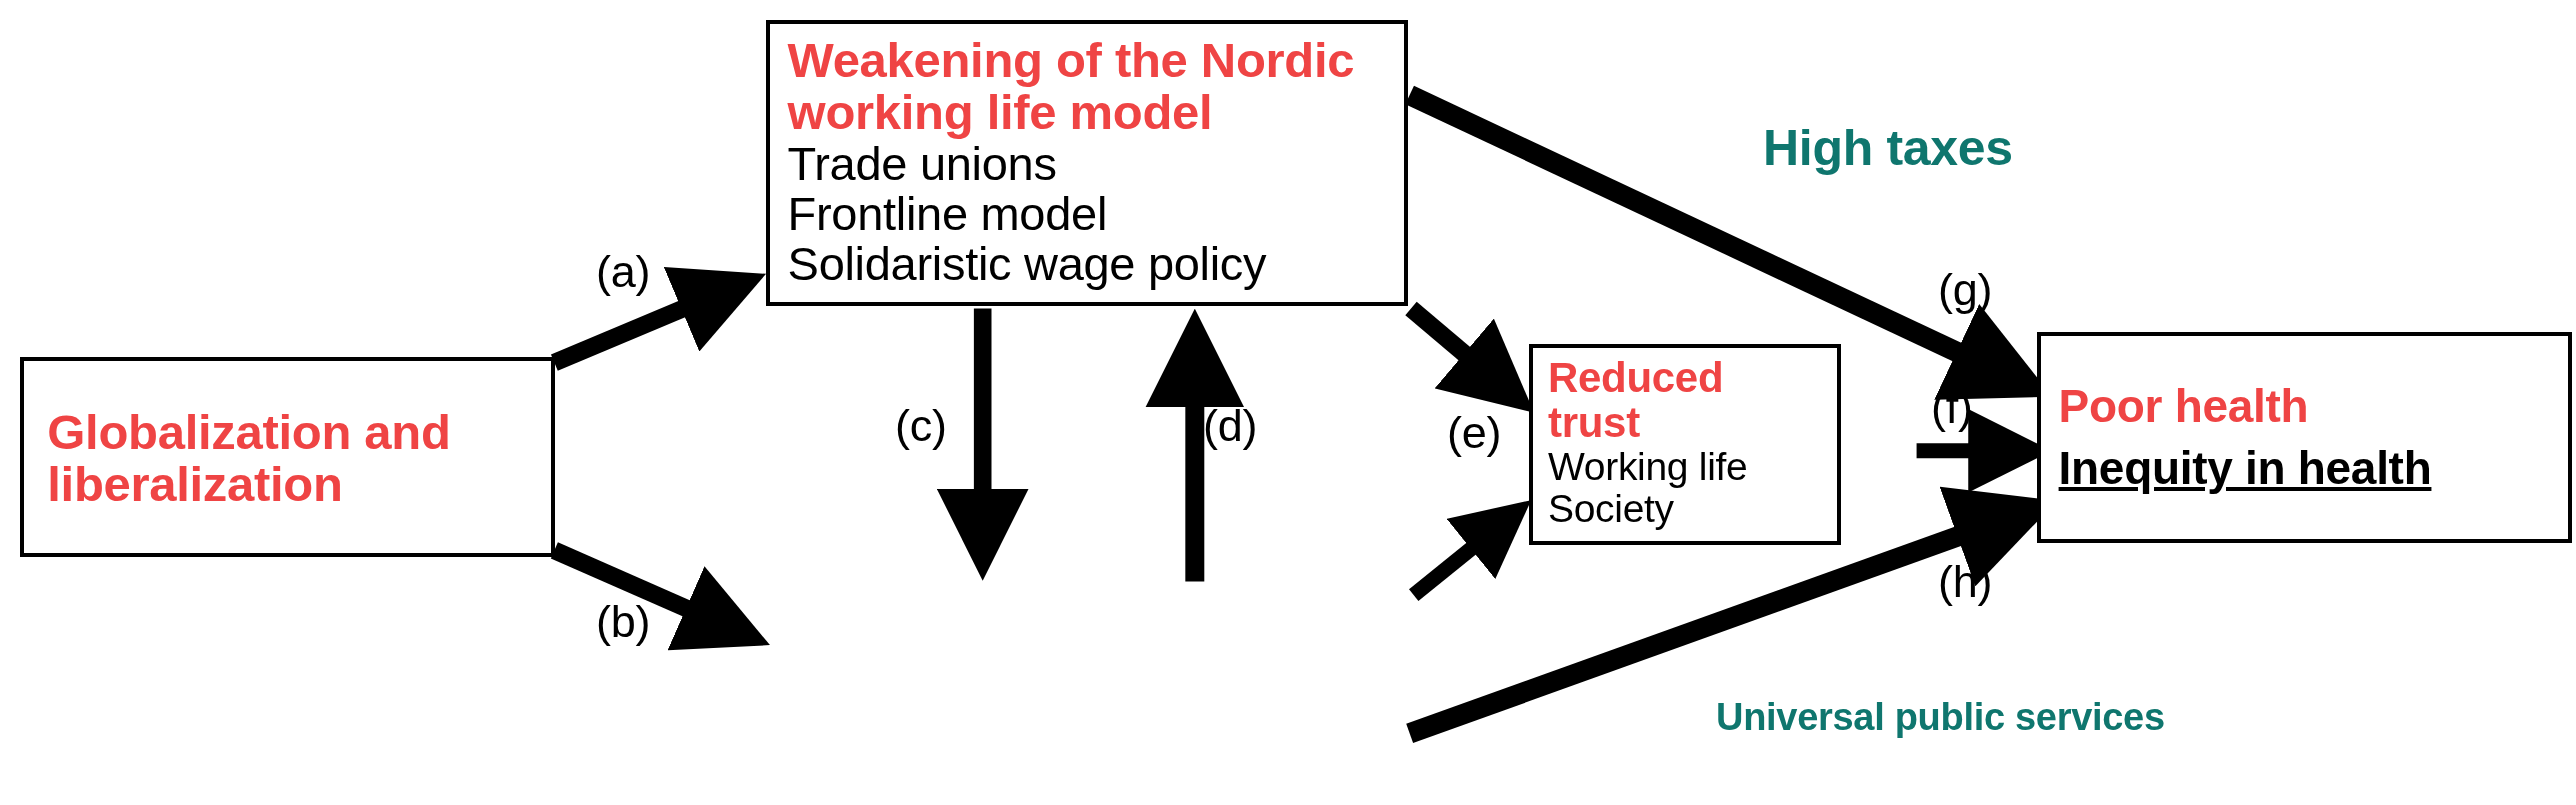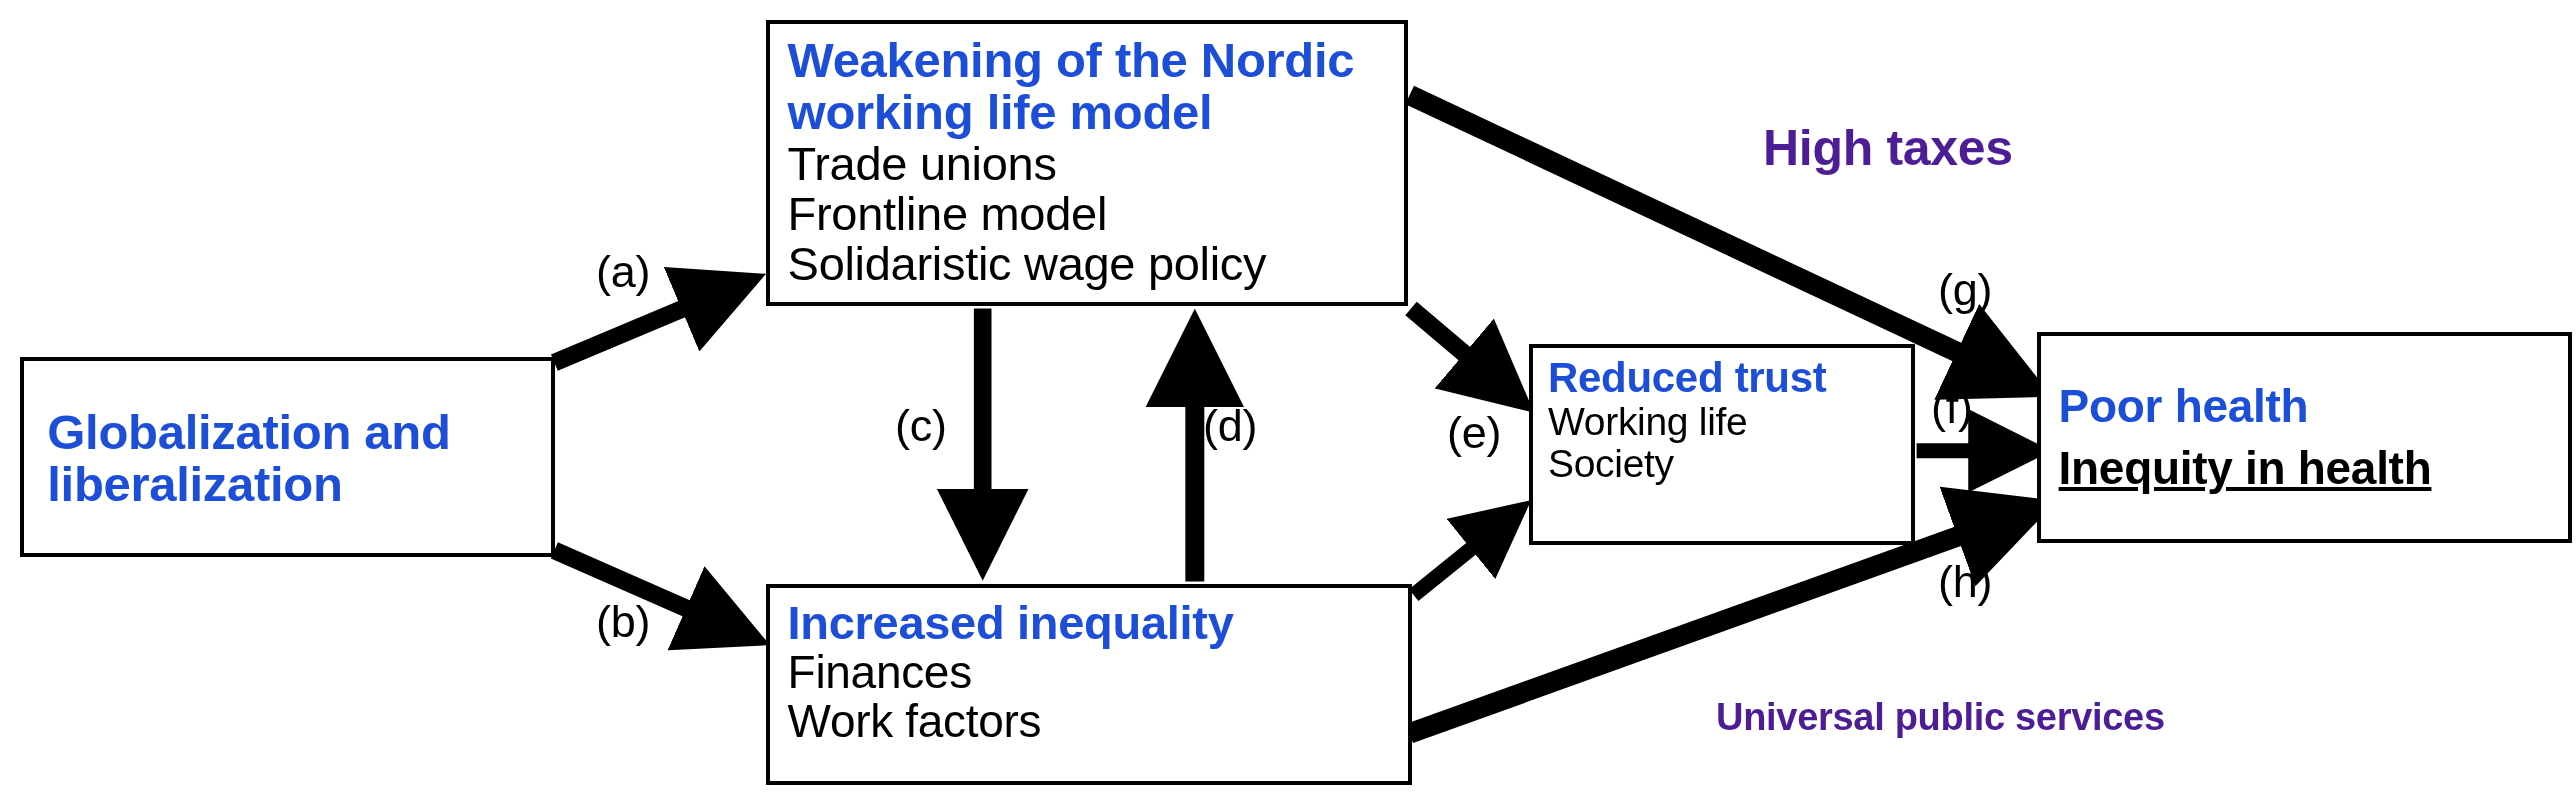--- a/index.html
+++ b/index.html
@@ -29,21 +29,21 @@
   .node {
     position: absolute;
     box-sizing: border-box;
     background: #ffffff;
     border: 4.7px solid #000000;
     padding: 9.5px 15px 6.8px 17.6px;
     z-index: 5;
   }
   .node .title {
     font-weight: bold;
-    color: #1d4ed8;
+    color: #ef4444;
     line-height: 1.07;
     letter-spacing: -0.3px;
   }
   .node .sub {
     font-weight: normal;
     color: #000000;
     line-height: 1.07;
     letter-spacing: -0.3px;
   }
 
@@ -60,21 +60,21 @@
   #node-weakening .title { font-size: 49px; }
   #node-weakening .sub   { font-size: 47px; }
 
   #node-inequality {
     left: 766px; top: 584px; width: 646px; height: 201px;
   }
   #node-inequality .title { font-size: 47px; }
   #node-inequality .sub   { font-size: 46px; }
 
   #node-trust {
-    left: 1529px; top: 344px; width: 386px; height: 201px;
+    left: 1529px; top: 344px; width: 312px; height: 201px;
     border-width: 4.1px;
     padding: 8.1px 12.2px 5.4px 15px;
   }
   #node-trust .title { font-size: 42px; }
   #node-trust .sub   { font-size: 39px; }
 
   #node-poorhealth {
     left: 2037px; top: 332px; width: 535px; height: 211px;
     display: flex; flex-direction: column; justify-content: center;
   }
@@ -95,21 +95,21 @@
   #label-c { left: 895px; top: 400px; }
   #label-d { left: 1203px; top: 400px; }
   #label-e { left: 1447px; top: 407px; }
   #label-f { left: 1931px; top: 382px; }
   #label-g { left: 1938px; top: 264px; }
   #label-h { left: 1938px; top: 556px; }
 
   
   .annotation {
     position: absolute;
-    color: #4c1d95;
+    color: #0f766e;
     font-weight: bold;
     white-space: nowrap;
     z-index: 4;
     letter-spacing: -0.3px;
   }
   #annot-hightaxes {
     left: 1763px; top: 119px; font-size: 50px;
   }
   #annot-publicservices {
     left: 1716px; top: 696px; font-size: 38px;
@@ -174,25 +174,20 @@
   </div>
 
   <div class="node" id="node-weakening">
     <div class="title">Weakening of the Nordic</div>
     <div class="title">working life model</div>
     <div class="sub">Trade unions</div>
     <div class="sub">Frontline model</div>
     <div class="sub">Solidaristic wage policy</div>
   </div>
 
-  <div class="node" id="node-inequality">
-    <div class="title">Increased inequality</div>
-    <div class="sub">Finances</div>
-    <div class="sub">Work factors</div>
-  </div>
 
   <div class="node" id="node-trust">
     <div class="title">Reduced trust</div>
     <div class="sub">Working life</div>
     <div class="sub">Society</div>
   </div>
 
   <div class="node" id="node-poorhealth">
     <div class="title">Poor health</div>
     <div class="title2">Inequity in health</div>

